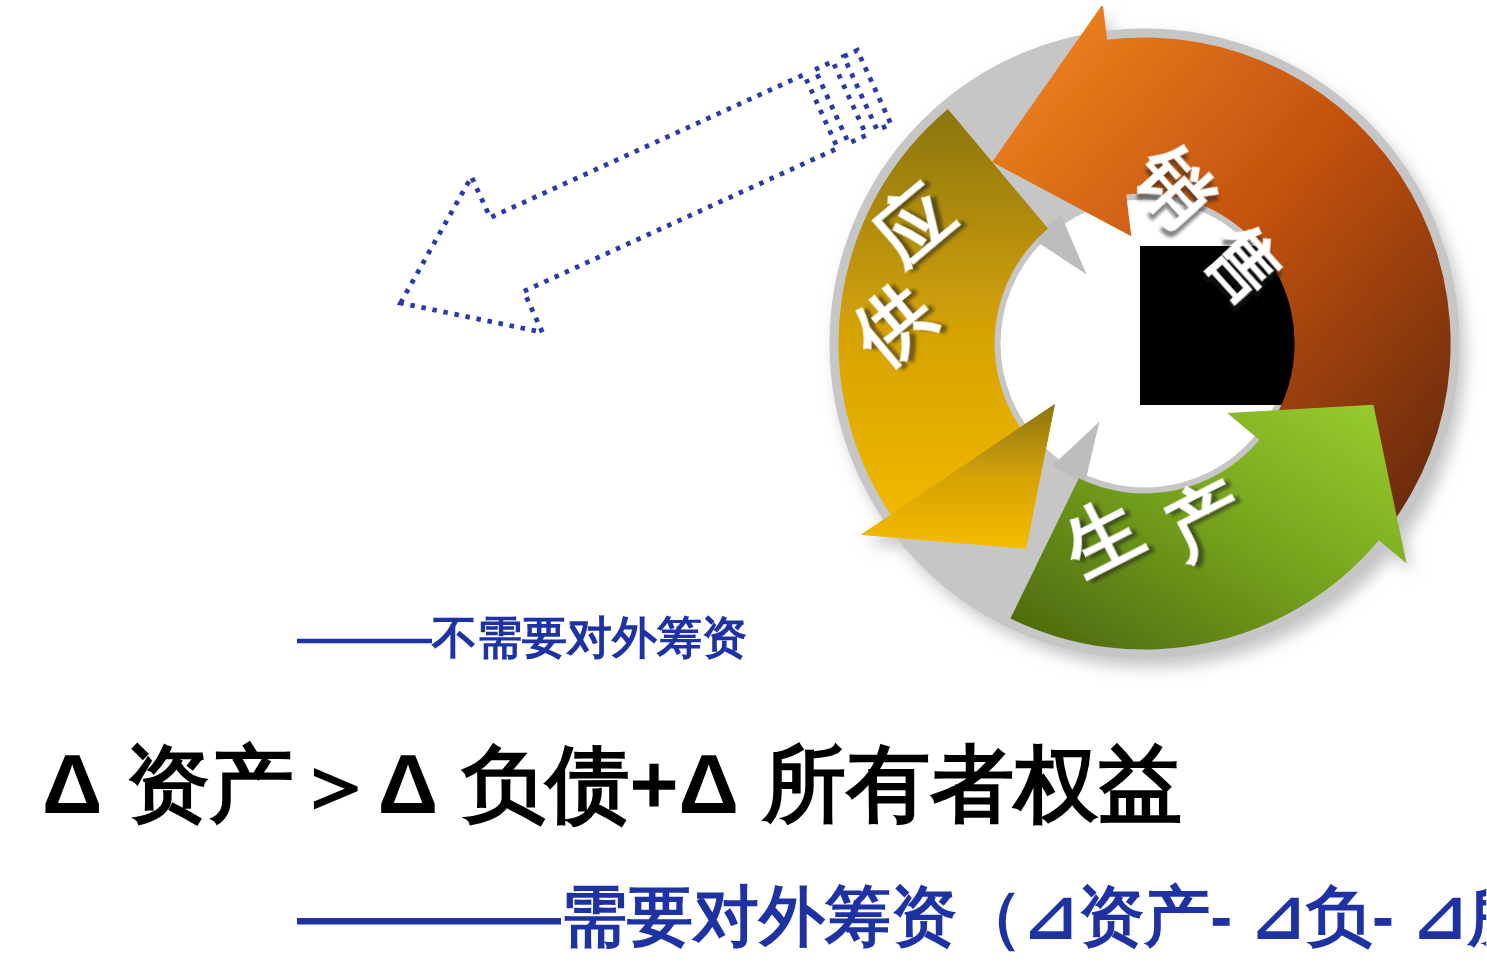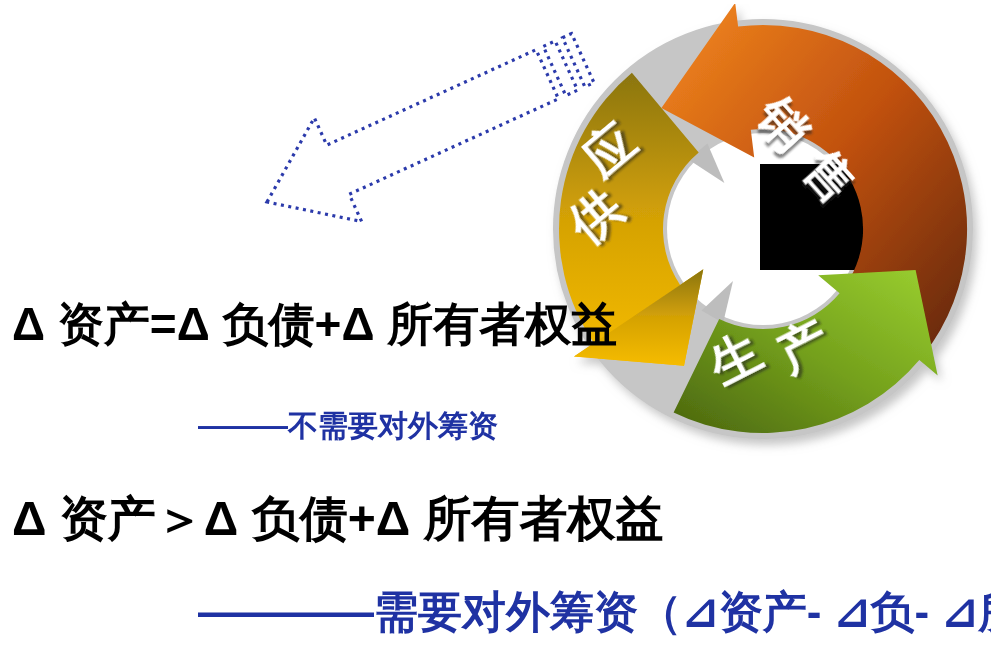--- a/index.html
+++ b/index.html
@@ -6,21 +6,21 @@
   .slide{
     position:relative;width:991px;height:649px;overflow:hidden;background:#fff;
     font-family:"Liberation Sans","DejaVu Sans",sans-serif;
   }
   .eq{
     position:absolute;font-weight:bold;white-space:nowrap;line-height:1.05;
     letter-spacing:0px;
   }
   #eq1{left:12px;top:300px;font-size:46px;}
   #eq2{left:198px;top:410px;font-size:30px;}
-  #eq3{left:12px;top:494px;font-size:48px;}
+  #eq3{left:28px;top:494px;font-size:56px;}
   #eq4{left:198px;top:589px;font-size:44px;}
   #wheel{position:absolute;left:538px;top:4px;width:452px;height:452px;}
   #wheel svg{display:block;width:452px;height:452px;}
   #dotarrow{position:absolute;left:0;top:0;width:991px;height:649px;pointer-events:none;}
 </style>
 </head>
 <body>
 
 <div class="slide">
 
@@ -71,18 +71,17 @@
           <text transform="translate(250,82) rotate(48)" x="0" y="46" font-size="50" font-weight="bold" font-family="'Liberation Sans','DejaVu Sans',sans-serif" fill="#FFFFFF" filter="url(#tsh)">销</text>
           <text transform="translate(296,134) rotate(48)" x="0" y="46" font-size="50" font-weight="bold" font-family="'Liberation Sans','DejaVu Sans',sans-serif" fill="#FFFFFF" filter="url(#tsh)">售</text>
           <text transform="translate(34,140) rotate(-40)" x="0" y="46" font-size="50" font-weight="bold" font-family="'Liberation Sans','DejaVu Sans',sans-serif" fill="#FFFFFF" filter="url(#tsh)">应</text>
           <text transform="translate(20,206) rotate(-40)" x="0" y="46" font-size="50" font-weight="bold" font-family="'Liberation Sans','DejaVu Sans',sans-serif" fill="#FFFFFF" filter="url(#tsh)">供</text>
           <text transform="translate(162,340) rotate(-27)" x="0" y="46" font-size="50" font-weight="bold" font-family="'Liberation Sans','DejaVu Sans',sans-serif" fill="#FFFFFF" filter="url(#tsh)">生</text>
           <text transform="translate(230,328) rotate(-27)" x="0" y="46" font-size="50" font-weight="bold" font-family="'Liberation Sans','DejaVu Sans',sans-serif" fill="#FFFFFF" filter="url(#tsh)">产</text>
         </g>
       </svg>
     </div>
 
-  <div id="eq1" class="eq" style="color: rgb(0, 0, 0);">Δ 资产=Δ 负债+Δ 所有者权益</div>
   <div id="eq2" class="eq" style="color: rgb(31, 50, 163);">———不需要对外筹资</div>
   <div id="eq3" class="eq" style="color: rgb(0, 0, 0);">Δ 资产＞Δ 负债+Δ 所有者权益</div>
   <div id="eq4" class="eq" style="color: rgb(31, 50, 163);">————需要对外筹资（⊿资产- ⊿负- ⊿所）</div>
 
 </div>
 
 </body></html>

